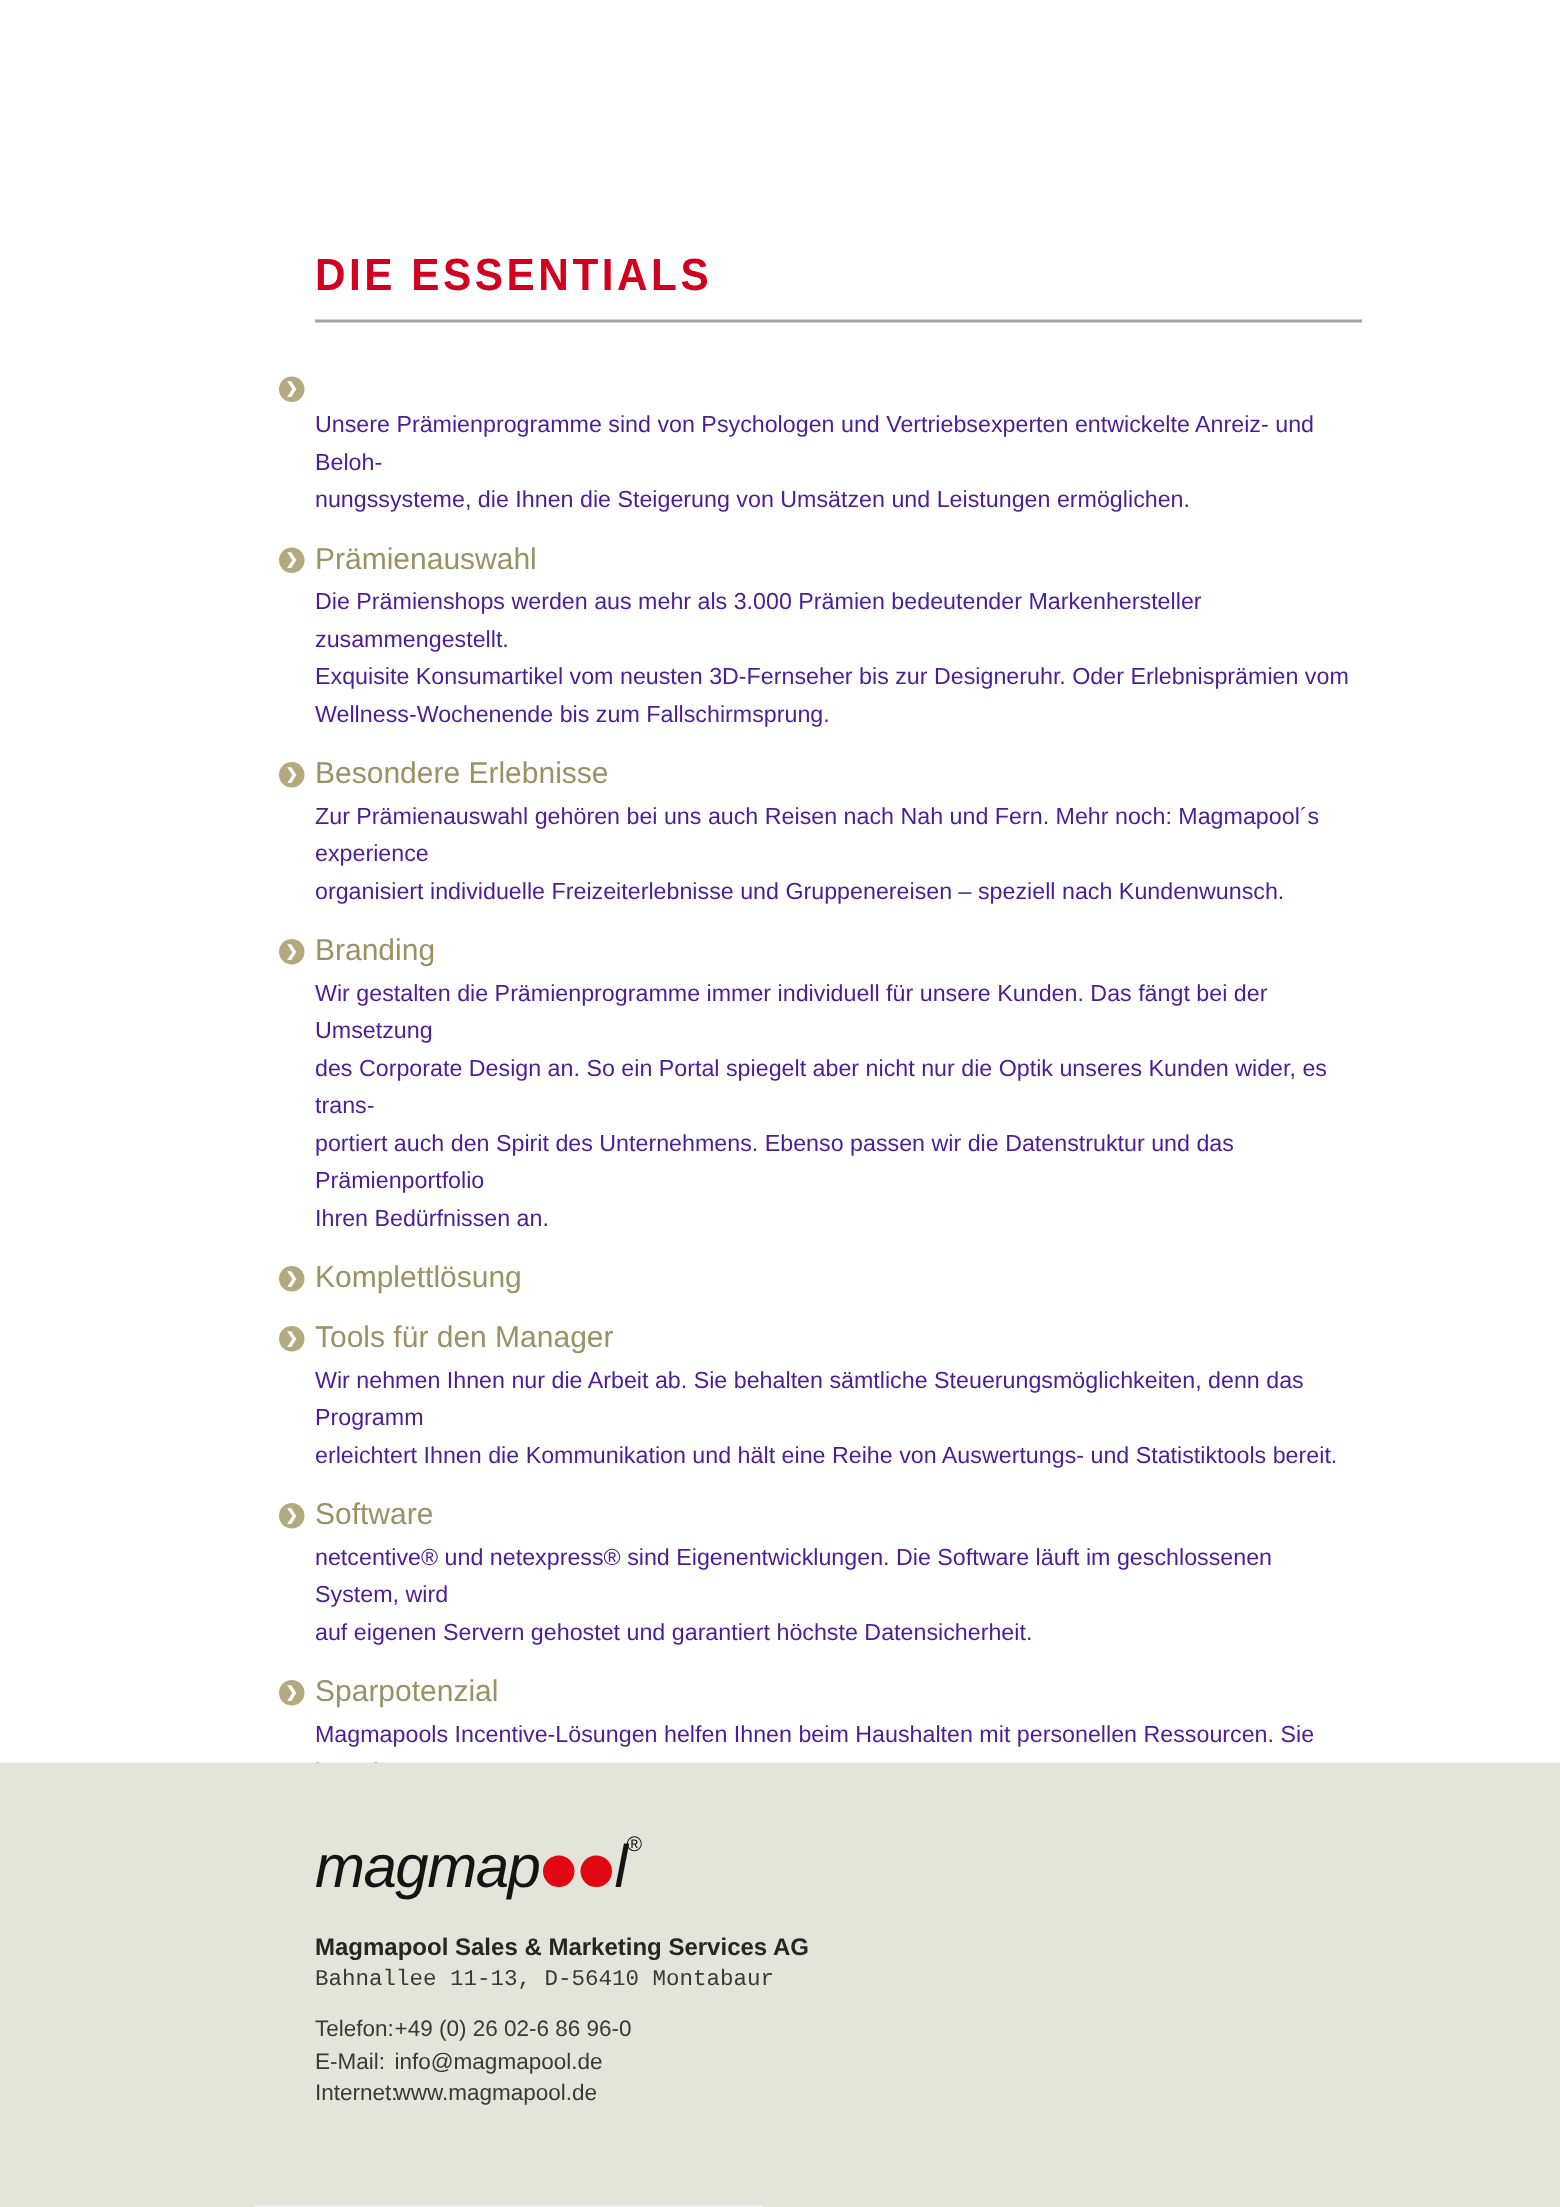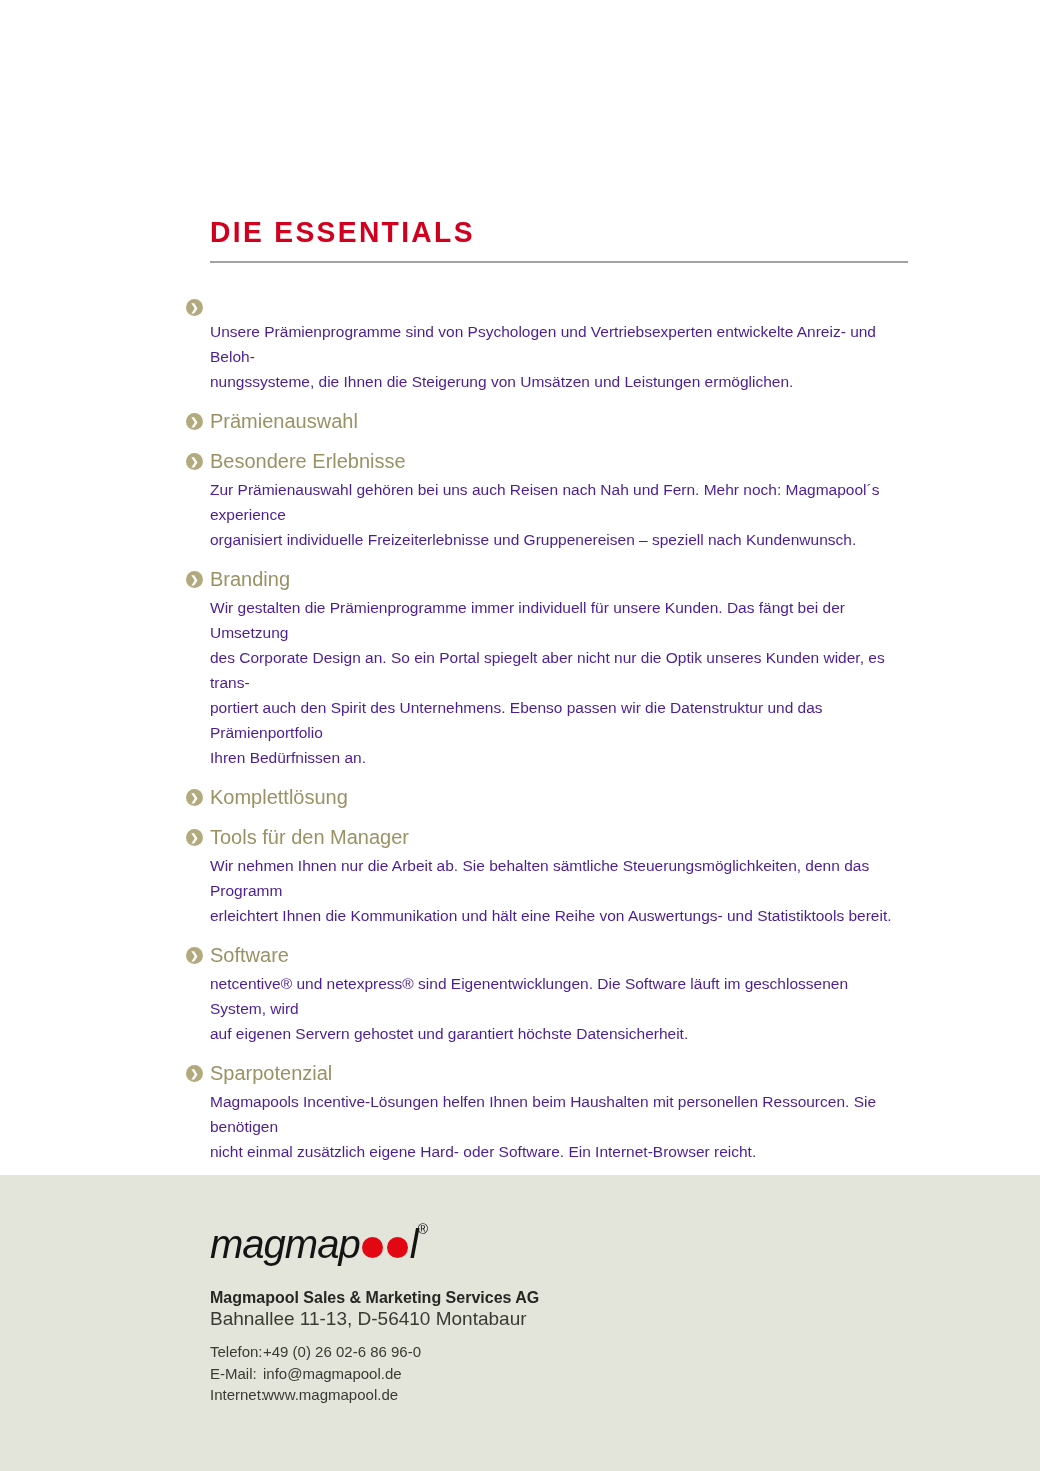--- a/index.html
+++ b/index.html
@@ -9,21 +9,20 @@
     position: relative;
     background: #ffffff;
     font-family: "Liberation Sans", sans-serif;
     overflow: hidden;
   }
   .content {
     position: absolute;
     left: 210px;
     top: 168px;
     width: 698px;
-    margin-top: 48px;
   }
   .page-title {
     margin: 0;
     font-size: 30px;
     line-height: 32px;
     font-weight: bold;
     letter-spacing: 2.5px;
     color: #d1001e;
     transform: scaleX(0.94);
     transform-origin: left;
@@ -103,23 +102,24 @@
     color: #141414;
   }
   .company-name {
     margin-top: 22px;
     font-size: 16px;
     line-height: 21px;
     font-weight: bold;
     color: #262622;
   }
   .company-address {
-    font-size: 19px;
+    font-size: 15px;
     line-height: 21px;
     color: #3a3a34;
+    font-family: Liberation Mono, monospace;
   }
   .contacts { margin-top: 12px; }
   .contact-row {
     display: flex;
     font-size: 15px;
     line-height: 21.5px;
     color: #3a3a34;
   }
   .contact-label { width: 53px; flex: 0 0 auto; }
 </style>
@@ -136,20 +136,23 @@
     </div>
     <div class="section-body">Unsere Prämienprogramme sind von Psychologen und Vertriebsexperten entwickelte Anreiz- und Beloh-
 nungssysteme, die Ihnen die Steigerung von Umsätzen und Leistungen ermöglichen.</div>
   </div>
 
   <div class="section">
     <div class="section-heading">
       <span class="chevron-icon">❯</span>
       <span class="section-title">Prämienauswahl</span>
     </div>
+    <div class="section-body">Die Prämienshops werden aus mehr als 3.000 Prämien bedeutender Markenhersteller zusammengestellt.
+Exquisite Konsumartikel vom neusten 3D-Fernseher bis zur Designeruhr. Oder Erlebnisprämien vom
+Wellness-Wochenende bis zum Fallschirmsprung.</div>
   </div>
 
   <div class="section">
     <div class="section-heading">
       <span class="chevron-icon">❯</span>
       <span class="section-title">Besondere Erlebnisse</span>
     </div>
     <div class="section-body">Zur Prämienauswahl gehören bei uns auch Reisen nach Nah und Fern. Mehr noch: Magmapool´s experience
 organisiert individuelle Freizeiterlebnisse und Gruppenereisen – speziell nach Kundenwunsch.</div>
   </div>

